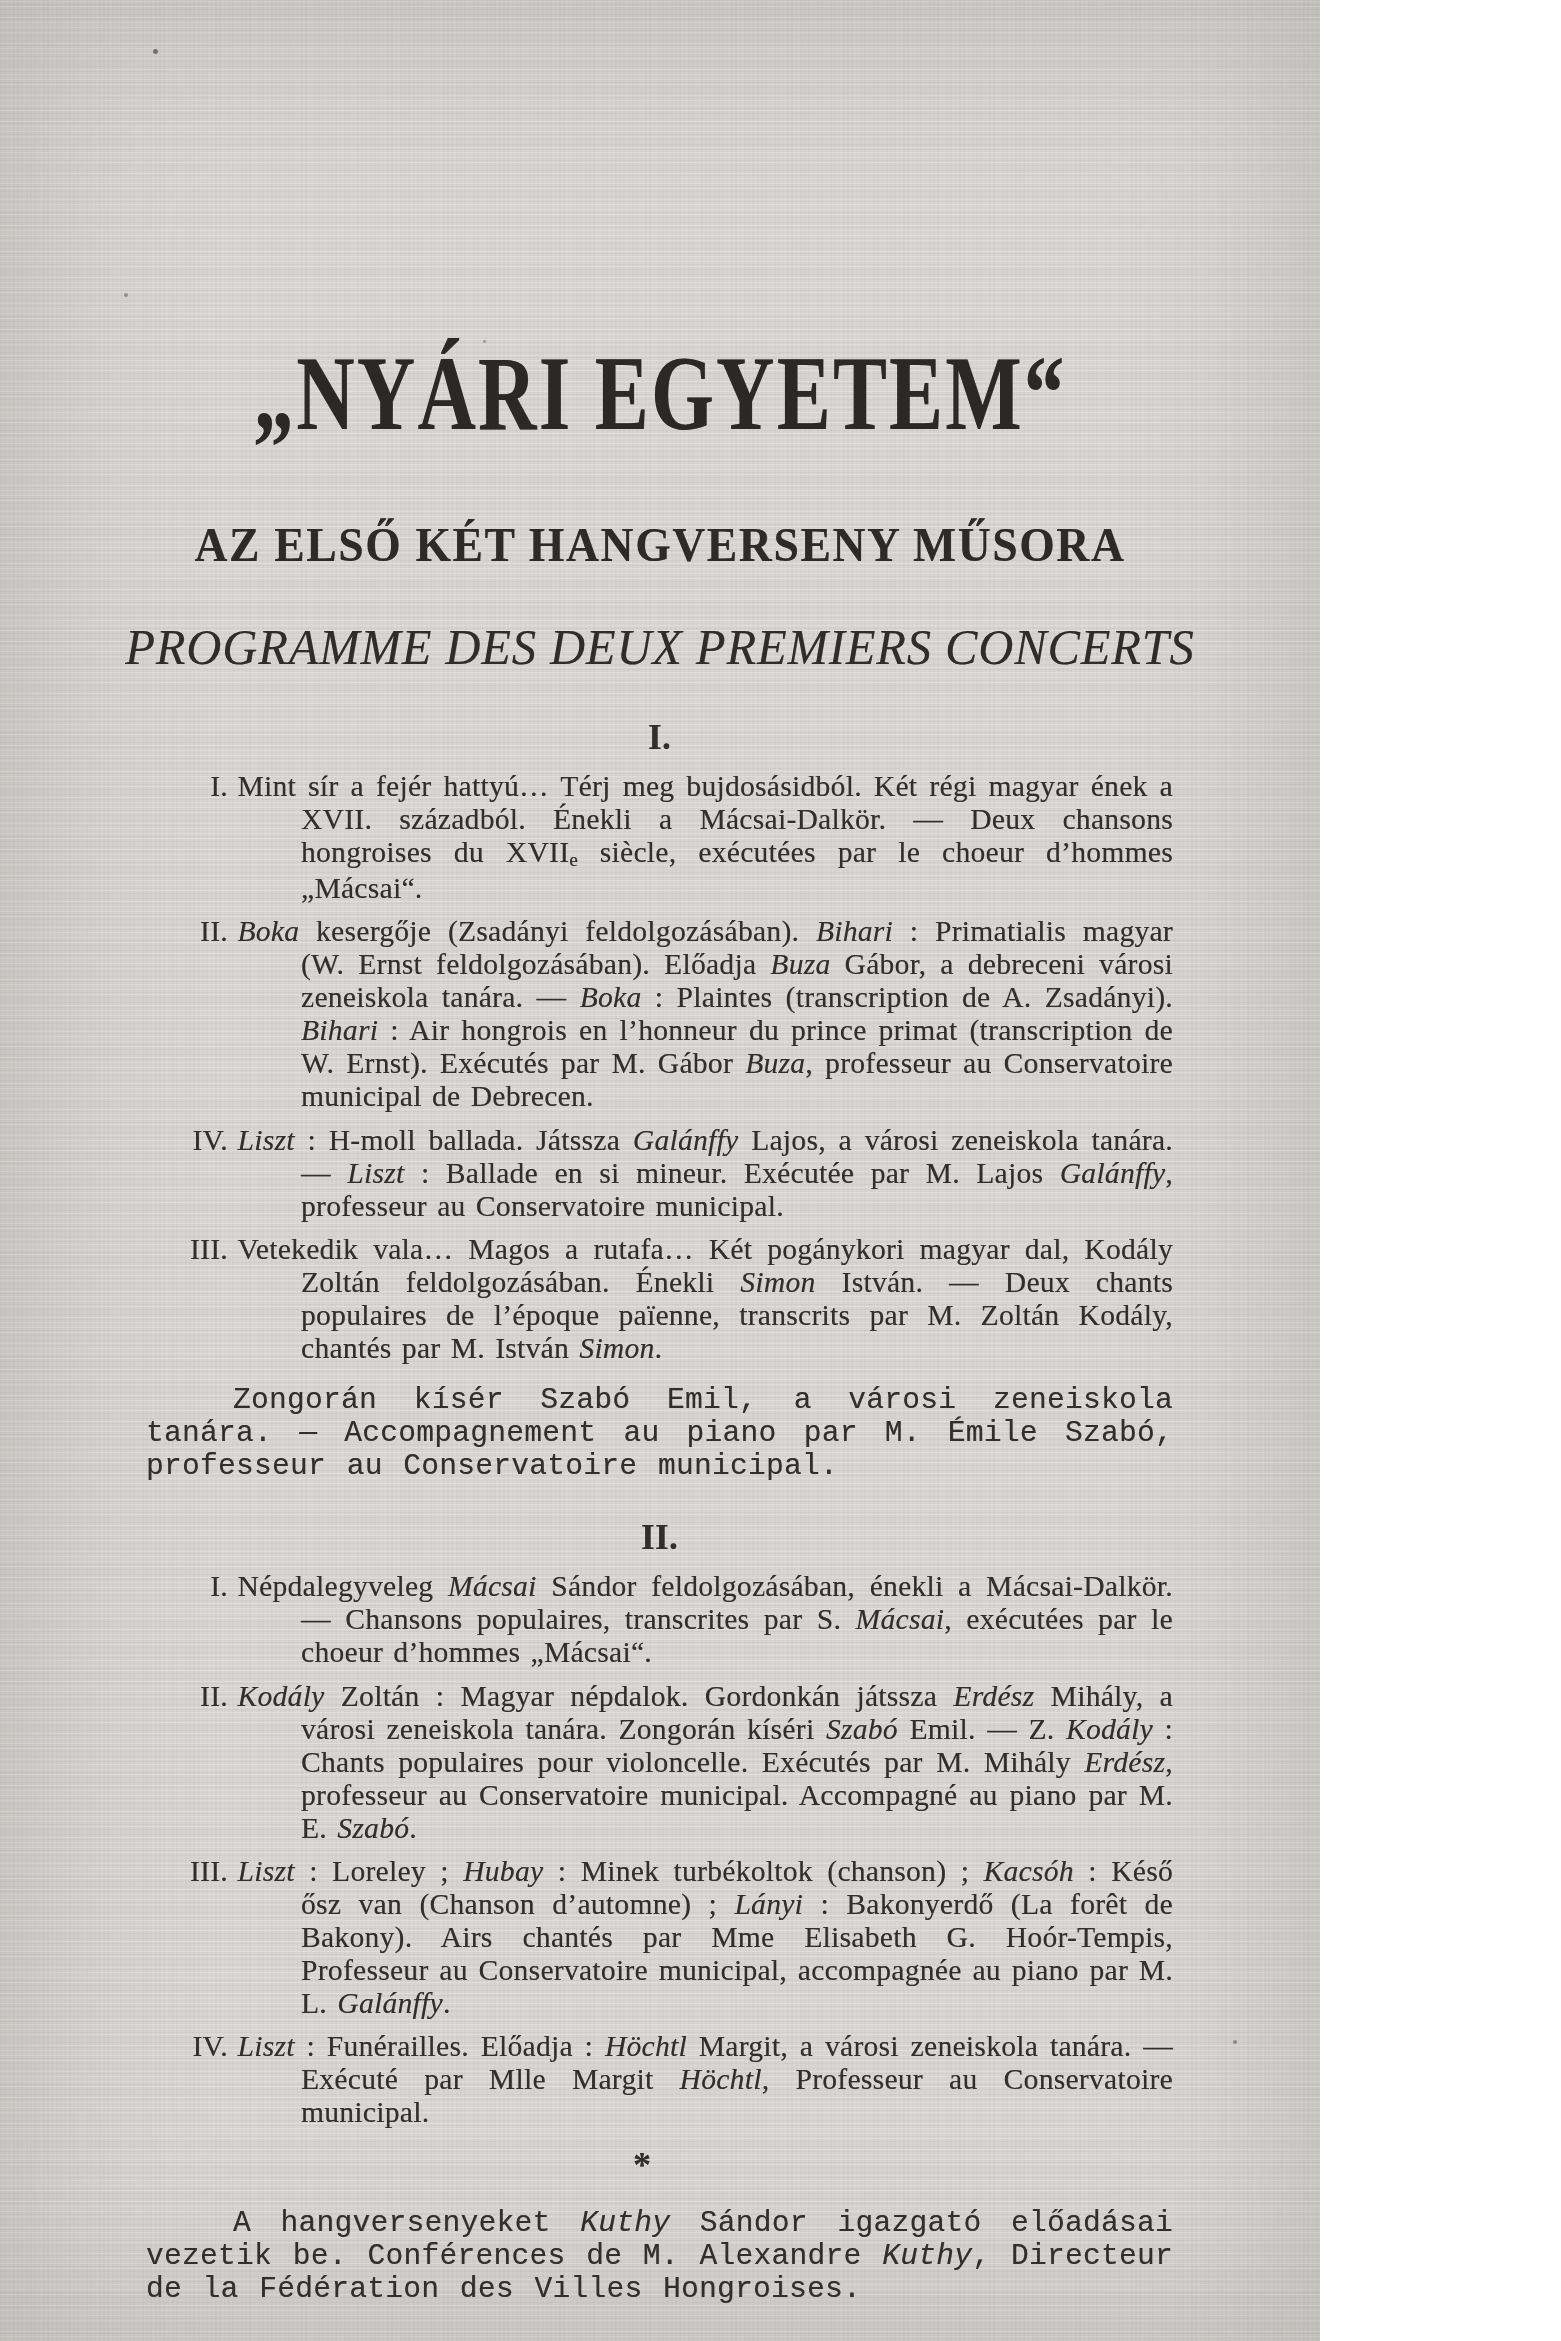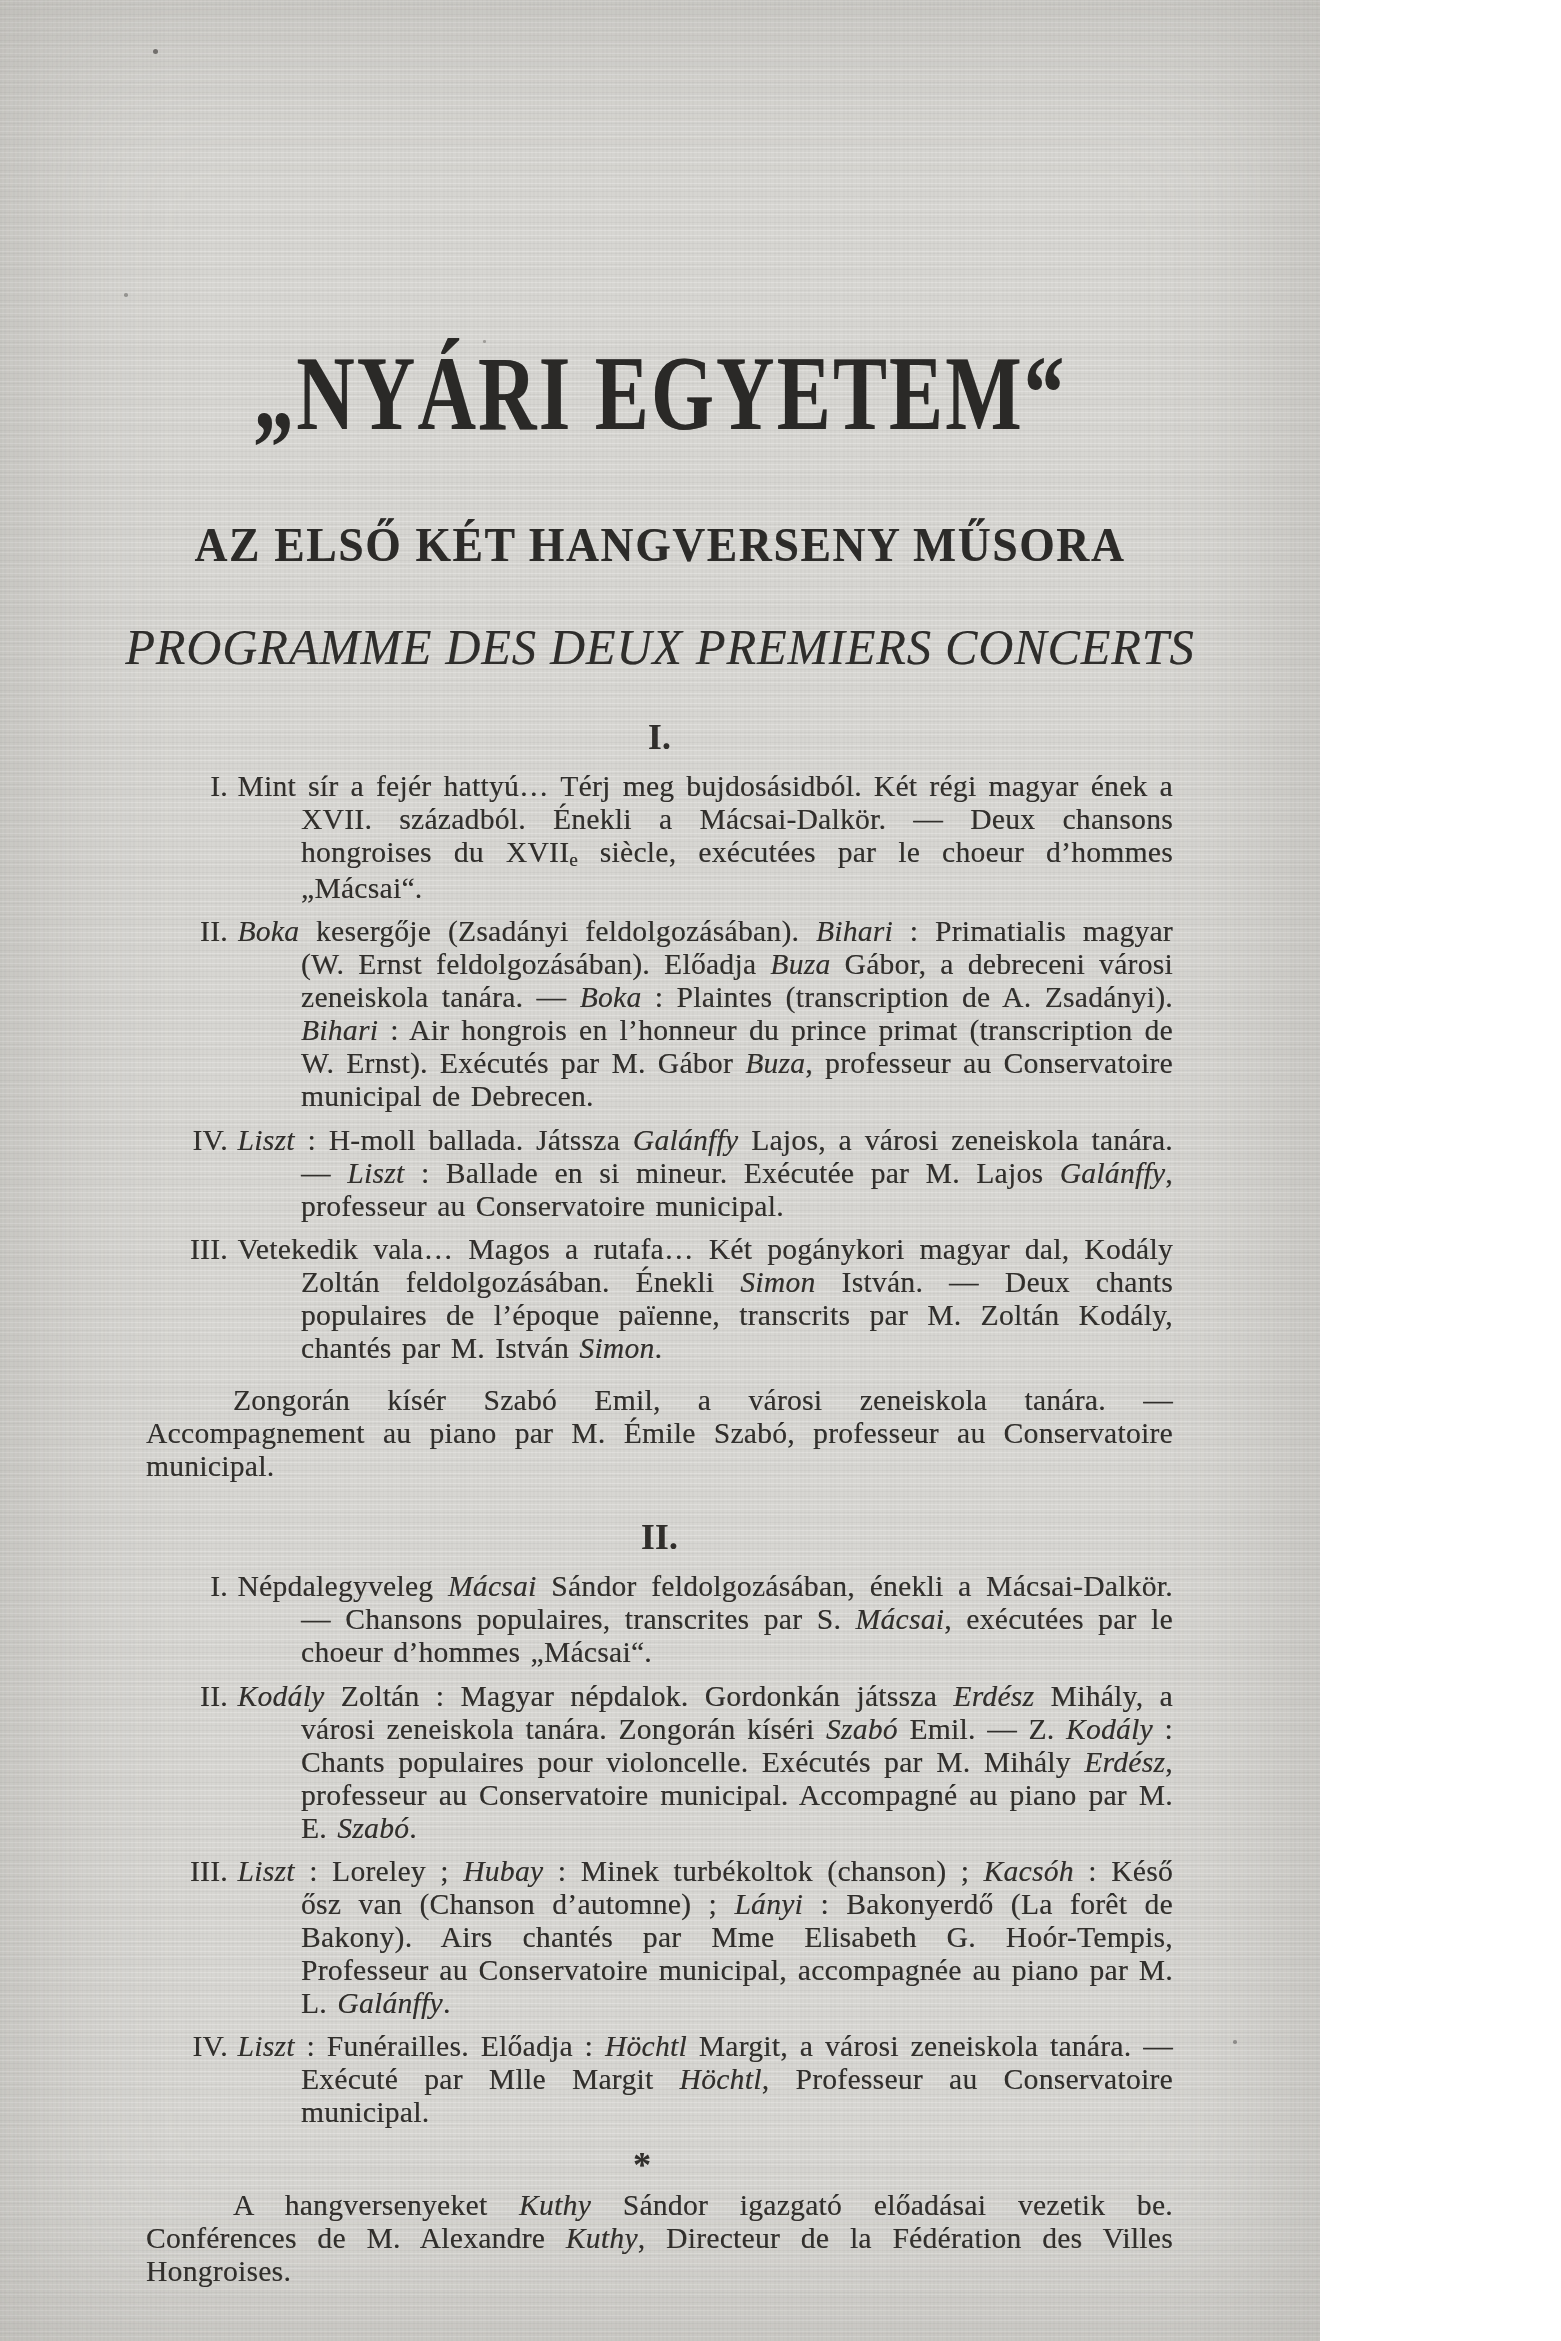--- a/index.html
+++ b/index.html
@@ -61,23 +61,23 @@
   .prog-item {
     margin:10.4px 0 0 0;
     padding-left:155px; text-indent:-155px;
     text-align:justify;
   }
   .num {
     display:inline-block; width:82px; margin-right:9.5px;
     text-align:right; text-indent:0; font-style:normal;
   }
   .para {
-    margin:19px 0 0 0; text-indent:87px; text-align:justify;
+    margin:19px 0 0 0; text-indent:87px; text-align:justify;font-family:Liberation Mono, monospace;
   }
-  .closing { margin-top:5px; }
+  .closing { margin-top:23px; }
   .sep-star {
     position:relative; left:-17.3px;
     margin:17.3px 0 0 0; text-align:center;
     font-size:36px; line-height:37px; font-weight:700;
   }
   em { font-style:italic; }
   .sup { font-size:19px; vertical-align:super; letter-spacing:0; }
   .sub { font-size:19px; vertical-align:baseline; position:relative; top:4.3px; letter-spacing:0; }
 
   .speck { position:absolute; border-radius:50%; background:#5a5855; }

